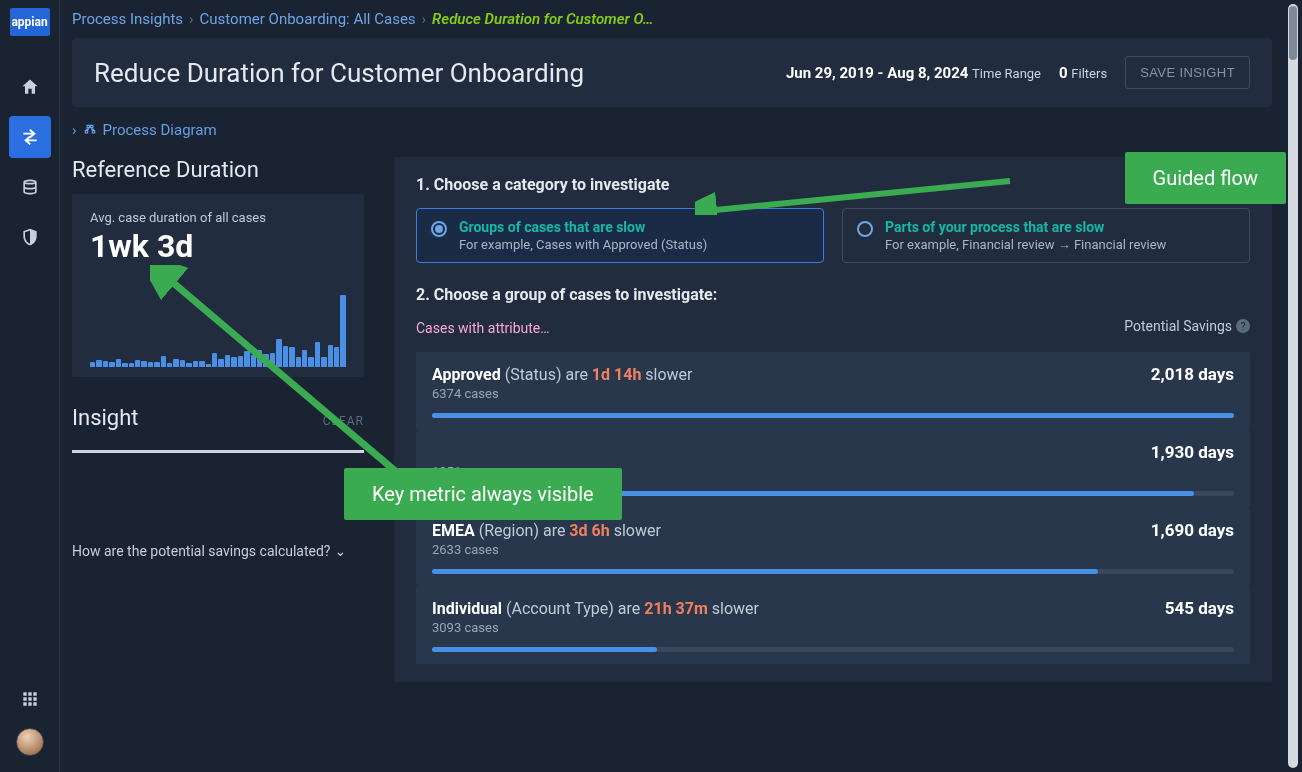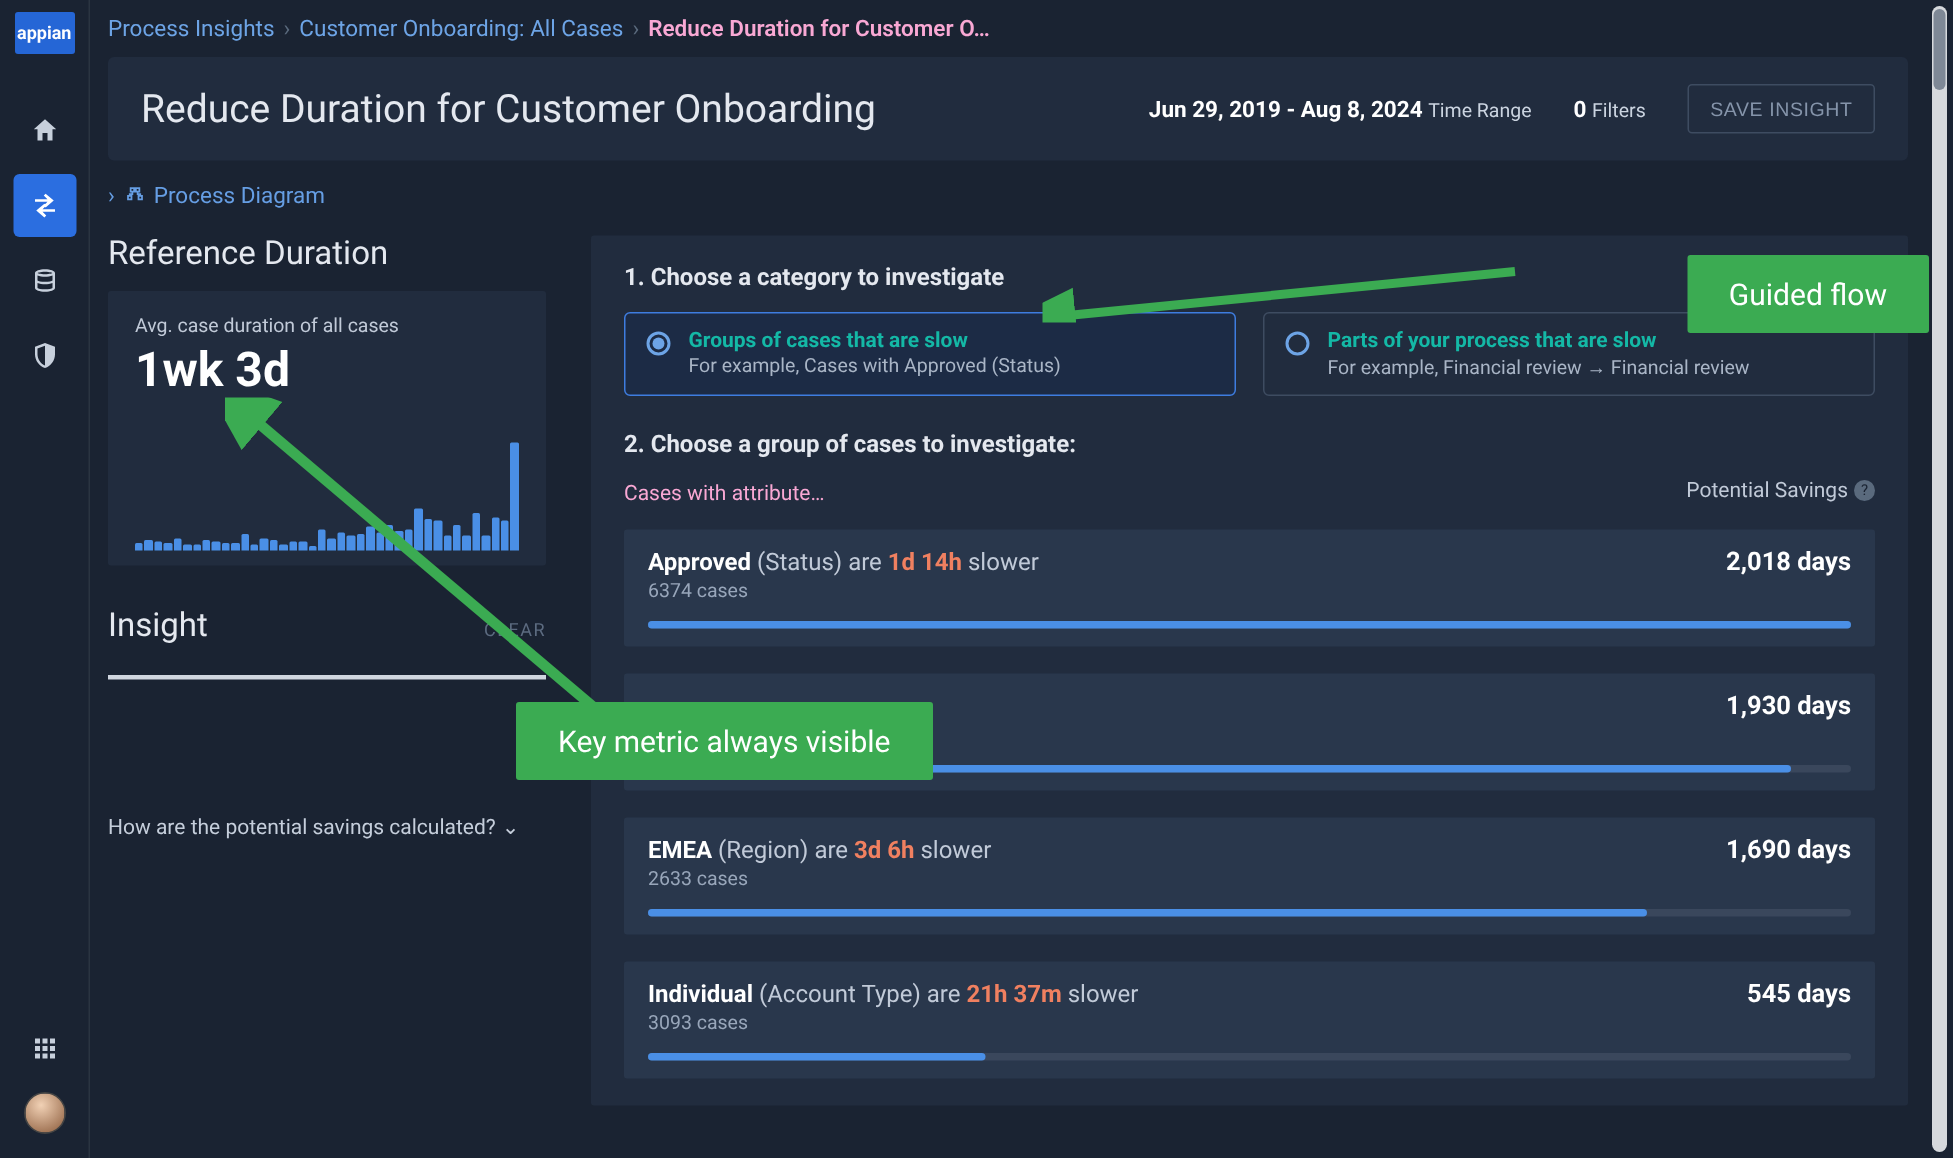--- a/index.html
+++ b/index.html
@@ -70,34 +70,34 @@
   .breadcrumb {
     color: #6da4e6;
     font-size: 15px;
     margin-bottom: 10px;
     display: flex;
     align-items: center;
     gap: 6px;
   }
   .breadcrumb a { color: #6da4e6; text-decoration: none; }
   .breadcrumb .sep { color: #5a6a7d; }
-  .breadcrumb .last { color: #f9a8d4; font-weight: 600; }
+  .breadcrumb .last { color: #84cc16; font-weight: 600; font-style: italic; }
 
   
   .header {
     background: #212c3e;
     border-radius: 4px;
     padding: 18px 22px;
     display: flex;
     align-items: center;
     justify-content: space-between;
     margin-bottom: 14px;
   }
   .header h1 { font-size: 26px; font-weight: 400; color: #e4e8ef; }
-  .header-right { display: flex; align-items: center; gap: 28px; font-size: 15px; color: #cbd4e0; }
+  .header-right { display: flex; align-items: center; gap: 18px; font-size: 15px; color: #cbd4e0; }
   .header-right b { color: #fff; }
   .save-btn {
     border: 1px solid #3e4c61;
     color: #8594aa;
     background: transparent;
     padding: 8px 14px;
     border-radius: 3px;
     font-size: 13px;
     letter-spacing: 0.4px;
   }
@@ -186,21 +186,21 @@
     border: 2px solid #6da4e6; margin-top: 2px;
     display:flex;align-items:center;justify-content:center;
     flex-shrink:0;
   }
   .radio.on::after { content:""; width:8px; height:8px; border-radius:50%; background:#6da4e6; }
   .opt .t { font-weight: 700; font-size: 14px; color: #14b8a6;}
   .opt .d { font-size: 13px; color: #a9b5c6; margin-top: 2px;}
   .sublabel { font-size: 14px; color: #f9a8d4; margin-bottom:4px;}
   .savings-head { display:flex; justify-content:flex-end; align-items:center; gap:4px; font-size:14px; color:#c1cad8; margin-bottom:8px; }
 
-  .case-list { display: flex; flex-direction: column; gap: 18px; margin-top:0;}
+  .case-list { display: flex; flex-direction: column; margin-top:0;}
   .case-card {
     background: #29374c;
     border-radius: 2px;
     padding: 12px 16px 12px 16px;
   }
   .case-top { display:flex; justify-content:space-between; align-items:baseline; }
   .case-title { font-size: 16px; }
   .case-title b { font-weight:700; color:#fff; }
   .case-title .attr { color:#c1cad8; }
   .case-title .delta { color:#f08060; font-weight:700; }
@@ -431,21 +431,21 @@
     <div class="bar">
                 <div class="fill" style="width:28%"></div>
               </div>
             </div>
           </div>
       </div>
     </div>
   </div>
 </div>
 
-<div class="callout" style="top:170px; right:16px;">Guided flow</div>
+<div class="callout" style="top:152px; right:16px;">Guided flow</div>
 <svg class="arrow" style="left:695px; top:175px; width:320px; height:40px;" viewBox="0 0 320 40">
   <defs>
       <marker id="ah1" markerWidth="10" markerHeight="10" refX="2" refY="3" orient="auto">
         <path d="M0,0 L0,6 L8,3 z" fill="#3bab52"></path>
       </marker>
     </defs>
   <line x1="315" y1="6" x2="10" y2="36" stroke="#3bab52" stroke-width="6" marker-end="url(#ah1)"></line>
 </svg>
 
 <div class="callout" style="top:468px; left:344px;">Key metric always visible</div>

